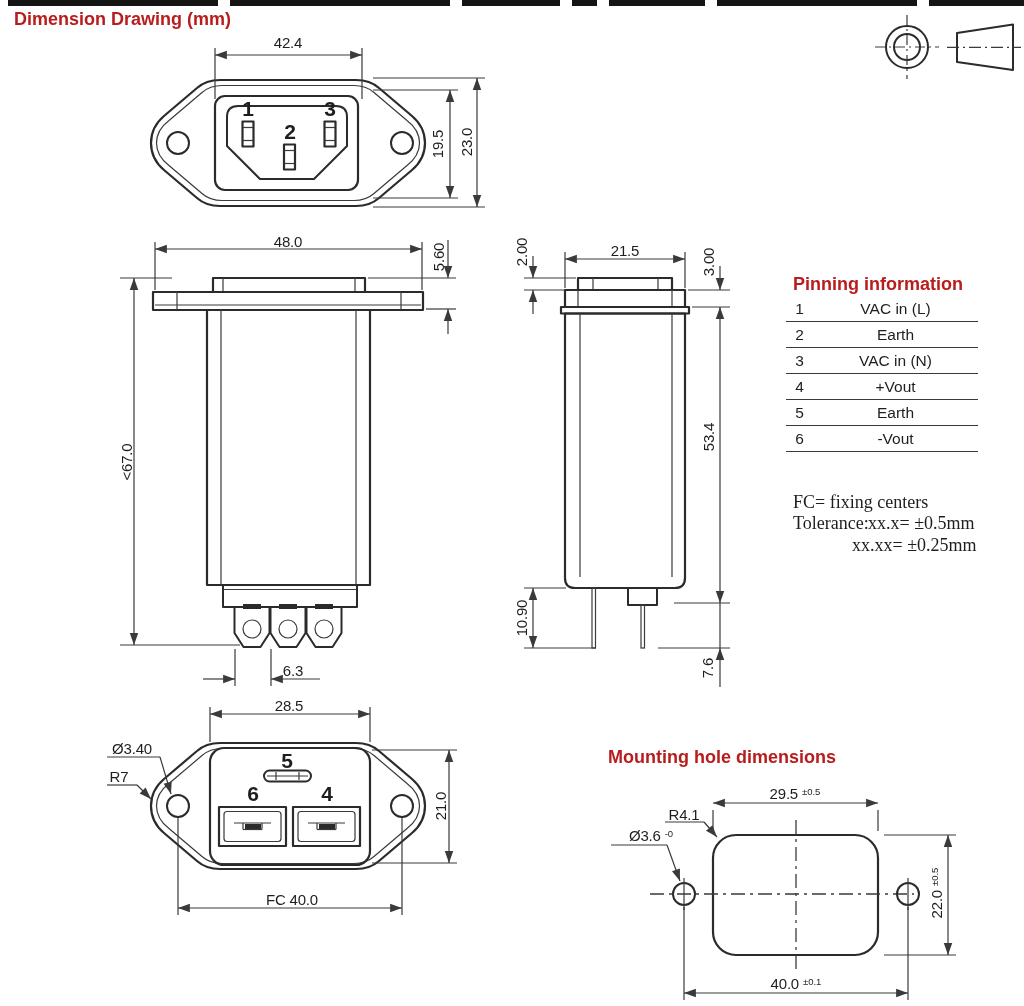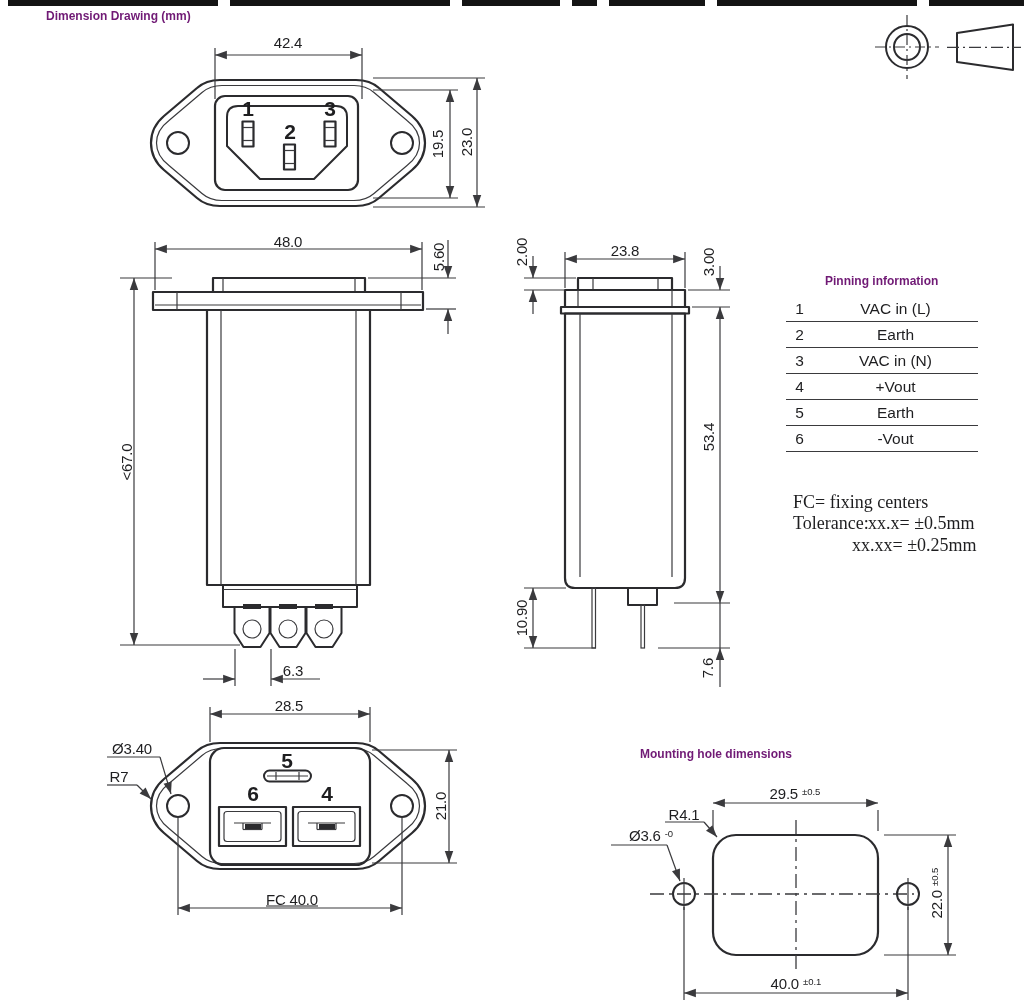--- a/index.html
+++ b/index.html
@@ -9,21 +9,21 @@
   .ol{stroke:#2b2b2e;stroke-width:2;fill:none;stroke-linejoin:round;stroke-linecap:round;}
   .ol22{stroke:#2b2b2e;stroke-width:2.2;fill:none;stroke-linejoin:round;}
   .tl{stroke:#3a3a3d;stroke-width:1.2;fill:none;}
   .dl{stroke:#3a3a3d;stroke-width:1.2;fill:none;}
   .cl{stroke:#3a3a3d;stroke-width:1.3;fill:none;}
   .fillbar{fill:#2b2b2e;stroke:none;}
   .lbl{position:absolute;transform:translate(-50%,-50%);font-size:15px;line-height:1;
        color:#1e1e20;white-space:nowrap;letter-spacing:-0.2px;}
   .rot{transform:translate(-50%,-50%) rotate(-90deg);}
   .big{font-weight:700;font-size:21px;letter-spacing:0;}
-  .h1{position:absolute;font-weight:700;font-size:12px;color:#701a75;white-space:nowrap;line-height:1;margin-left:32px;}
+  .h1{position:absolute;font-weight:700;font-size:18px;color:#b91c1c;white-space:nowrap;line-height:1;}
   sup.tol{font-size:9.5px;letter-spacing:0;vertical-align:4px;}
   
   #pin-table-wrap{position:absolute;left:786px;top:296px;width:192px;}
   #pin-table{width:100%;border-collapse:collapse;}
   #pin-table td,#pin-table th{font-size:15.5px;text-align:center;padding:4px 2px 3px 2px;
        border-bottom:1.5px solid #3a3a3d;font-weight:400;color:#1e1e20;}
   #pin-table th{font-weight:700;}
   .note{position:absolute;font-size:18px;color:#1e1e20;white-space:nowrap;line-height:1;font-family:Liberation Serif, serif;}
   #topbar{position:absolute;left:8px;top:0;width:1016px;height:6px;background:#141414;}
   .bargap{position:absolute;top:0;width:12px;height:6px;background:#ffffff;}
@@ -296,21 +296,21 @@
   <span class="lbl" style="left:288px;top:42px;">42.4</span>
   <span class="lbl rot" style="left:437px;top:144px;">19.5</span>
   <span class="lbl rot" style="left:466px;top:142px;">23.0</span>
 
   <span class="lbl" style="left:288px;top:241px;">48.0</span>
   <span class="lbl rot" style="left:438px;top:257px;">5.60</span>
   <span class="lbl rot" style="left:126px;top:462px;">&lt;67.0</span>
   <span class="lbl" style="left:293px;top:670px;">6.3</span>
 
   <span class="lbl rot" style="left:521px;top:252px;">2.00</span>
-  <span class="lbl" style="left:625px;top:250px;">23.8</span>
+  <span class="lbl" style="left:625px;top:250px;">21.5</span>
   <span class="lbl rot" style="left:708px;top:262px;">3.00</span>
   <span class="lbl rot" style="left:708px;top:437px;">53.4</span>
   <span class="lbl rot" style="left:521px;top:618px;">10.90</span>
   <span class="lbl rot" style="left:707px;top:668px;">7.6</span>
 
   <div class="h1" style="left:793px;top:275px;">Pinning information</div>
   <div id="pin-table-wrap">
     <table id="pin-table">
       <tbody>
       <tr>
@@ -343,21 +343,21 @@
   <span class="note" style="left:793px;top:493px;">FC= fixing centers</span>
   <span class="note" style="left:793px;top:514px;">Tolerance:</span>
   <span class="note" style="left:868px;top:514px;">xx.x= ±0.5mm</span>
   <span class="note" style="left:852px;top:536px;">xx.xx= ±0.25mm</span>
 
   <span class="lbl big" style="left:287px;top:760px;">5</span>
   <span class="lbl big" style="left:253px;top:793px;">6</span>
   <span class="lbl big" style="left:327px;top:793px;">4</span>
   <span class="lbl" style="left:289px;top:705px;">28.5</span>
   <span class="lbl rot" style="left:440px;top:806px;">21.0</span>
-  <span class="lbl" style="left:292px;top:899px;text-decoration:underline;">FC 40.0</span>
+  <span class="lbl" style="left:292px;top:899px;">FC 40.0</span>
   <span class="lbl" style="left:132px;top:748px;">Ø3.40</span>
   <span class="lbl" style="left:119px;top:776px;">R7</span>
 
   <div class="h1" style="left:608px;top:748px;">Mounting hole dimensions</div>
   <span class="lbl" style="left:795px;top:793px;"><span>29.5</span> <sup class="tol">±0.5</sup></span>
   <span class="lbl" style="left:684px;top:814px;text-align:right;">R4.1</span>
   <span class="lbl" style="left:639px;top:835px;margin-left:12px;"><span>Ø3.6</span> <sup class="tol">-0</sup></span>
   <span class="lbl rot" style="left:936px;top:893px;"><span>22.0</span> <sup class="tol">±0.5</sup></span>
   <span class="lbl" style="left:796px;top:983px;"><span>40.0</span> <sup class="tol">±0.1</sup></span>
 

